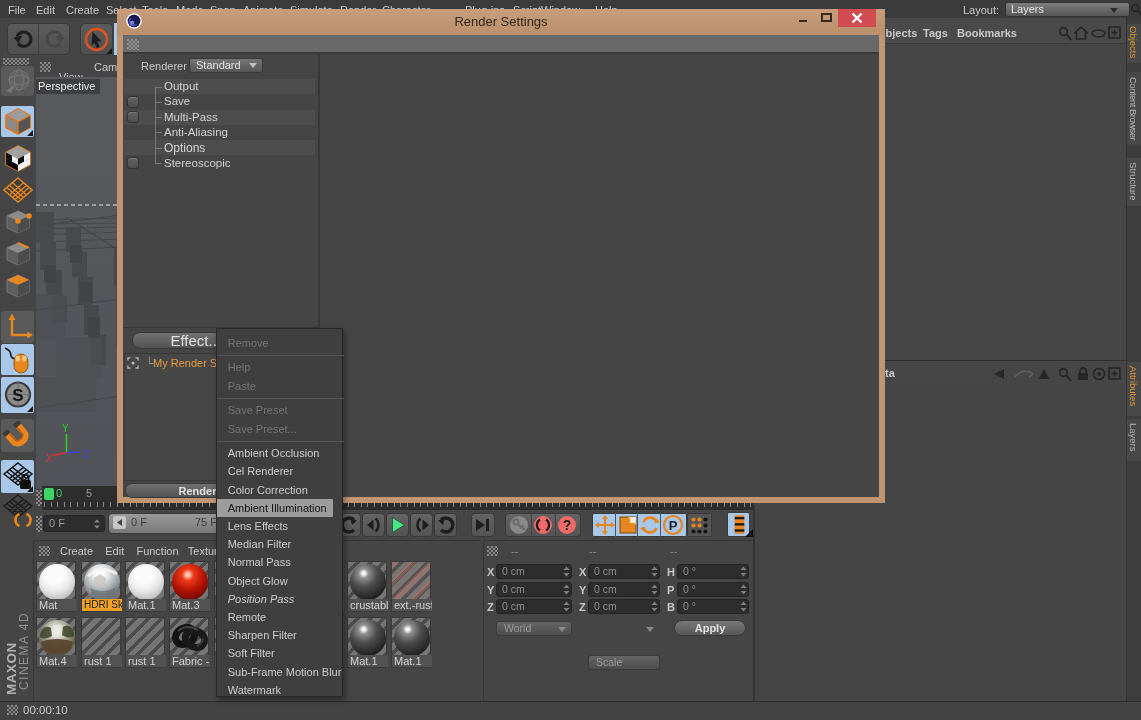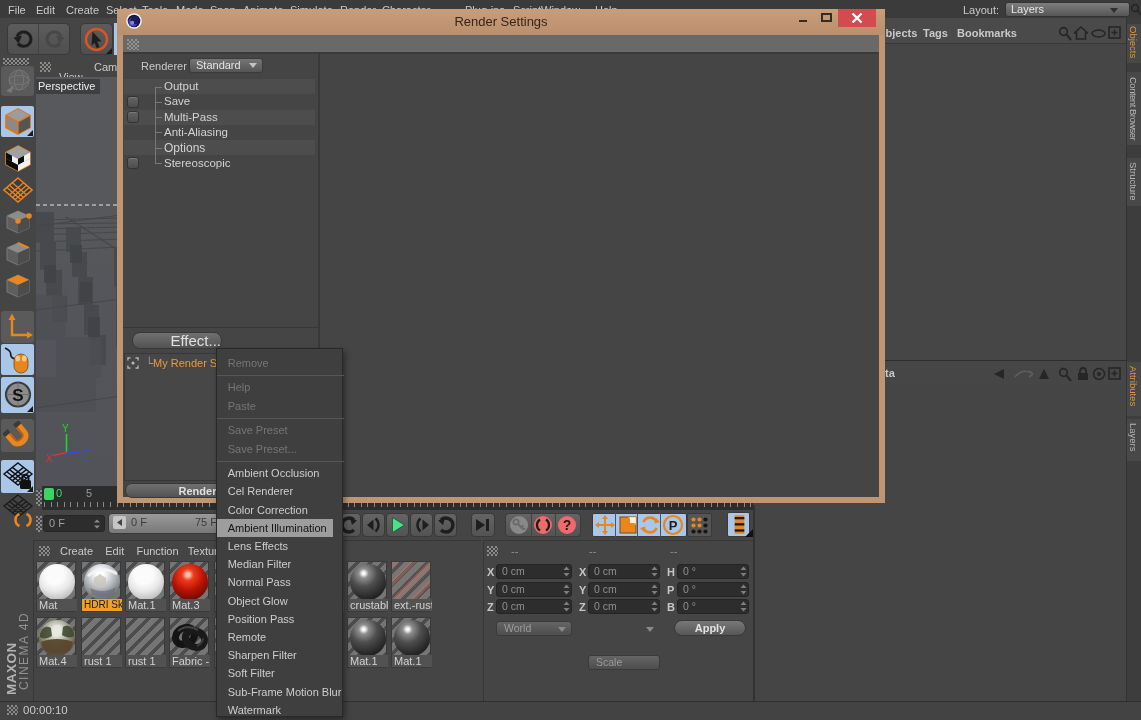--- a/index.html
+++ b/index.html
@@ -668,36 +668,36 @@
   </svg>
 <div class="abs" style="left:145px;top:357px;font-size:11.5px;color:#9a9a9a;z-index:13;">└</div>
 <div class="abs" style="left:153px;top:357px;font-size:11px;color:#e89b3c;z-index:13;">My Render Se</div>
 <div class="abs" style="left:125px;top:483px;width:145px;height:15px;background:linear-gradient(180deg,#707070,#525252);border:1px solid #383838;border-radius:7px;z-index:12;color:#e0e0e0;font-size:11px;font-weight:bold;text-align:center;line-height:14px;">Render</div>
 
 <style>
 .mi { position:absolute; left:0; width:116px; height:18.2px; padding-left:11px; font-size:11px; line-height:18.2px; color:#cdcdcd; white-space:nowrap; }
 .mid { color:#757575; }
 .msep { position:absolute; left:0; width:127px; height:1px; background:#565656; }
 </style>
-<div class="abs" style="left:215.7px;top:348px;width:127.6px;height:369px;background:#3f3f3f;border:1px solid #282828;z-index:20;box-shadow:2px 3px 6px rgba(0,0,0,0.4);">
+<div class="abs" style="left:215.7px;top:328px;width:127.6px;height:369px;background:#3f3f3f;border:1px solid #282828;z-index:20;box-shadow:2px 3px 6px rgba(0,0,0,0.4);">
   <div class="mi mid" style="top:4.5px;">Remove</div>
   <div class="msep" style="top:26px;"></div>
   <div class="mi mid" style="top:29.4px;">Help</div>
   <div class="mi mid" style="top:47.6px;">Paste</div>
   <div class="msep" style="top:69px;"></div>
   <div class="mi mid" style="top:72.3px;">Save Preset</div>
   <div class="mi mid" style="top:90.5px;">Save Preset...</div>
   <div class="msep" style="top:112px;"></div>
   <div class="mi" style="top:115.2px;">Ambient Occlusion</div>
   <div class="mi" style="top:133.4px;">Cel Renderer</div>
   <div class="mi" style="top:151.6px;">Color Correction</div>
   <div class="mi" style="top:169.8px;background:#9d9d9d;color:#141414;">Ambient Illumination</div>
   <div class="mi" style="top:188px;">Lens Effects</div>
   <div class="mi" style="top:206.2px;">Median Filter</div>
   <div class="mi" style="top:224.4px;">Normal Pass</div>
   <div class="mi" style="top:242.6px;">Object Glow</div>
-  <div class="mi" style="top:260.8px;">Position Pass</div>
+  <div class="mi" style="top:260.8px;font-style:italic;">Position Pass</div>
   <div class="mi" style="top:279px;">Remote</div>
   <div class="mi" style="top:297.2px;">Sharpen Filter</div>
   <div class="mi" style="top:315.4px;">Soft Filter</div>
   <div class="mi" style="top:333.6px;">Sub-Frame Motion Blur</div>
   <div class="mi" style="top:351.8px;">Watermark</div>
 </div>
 
 </body></html>

